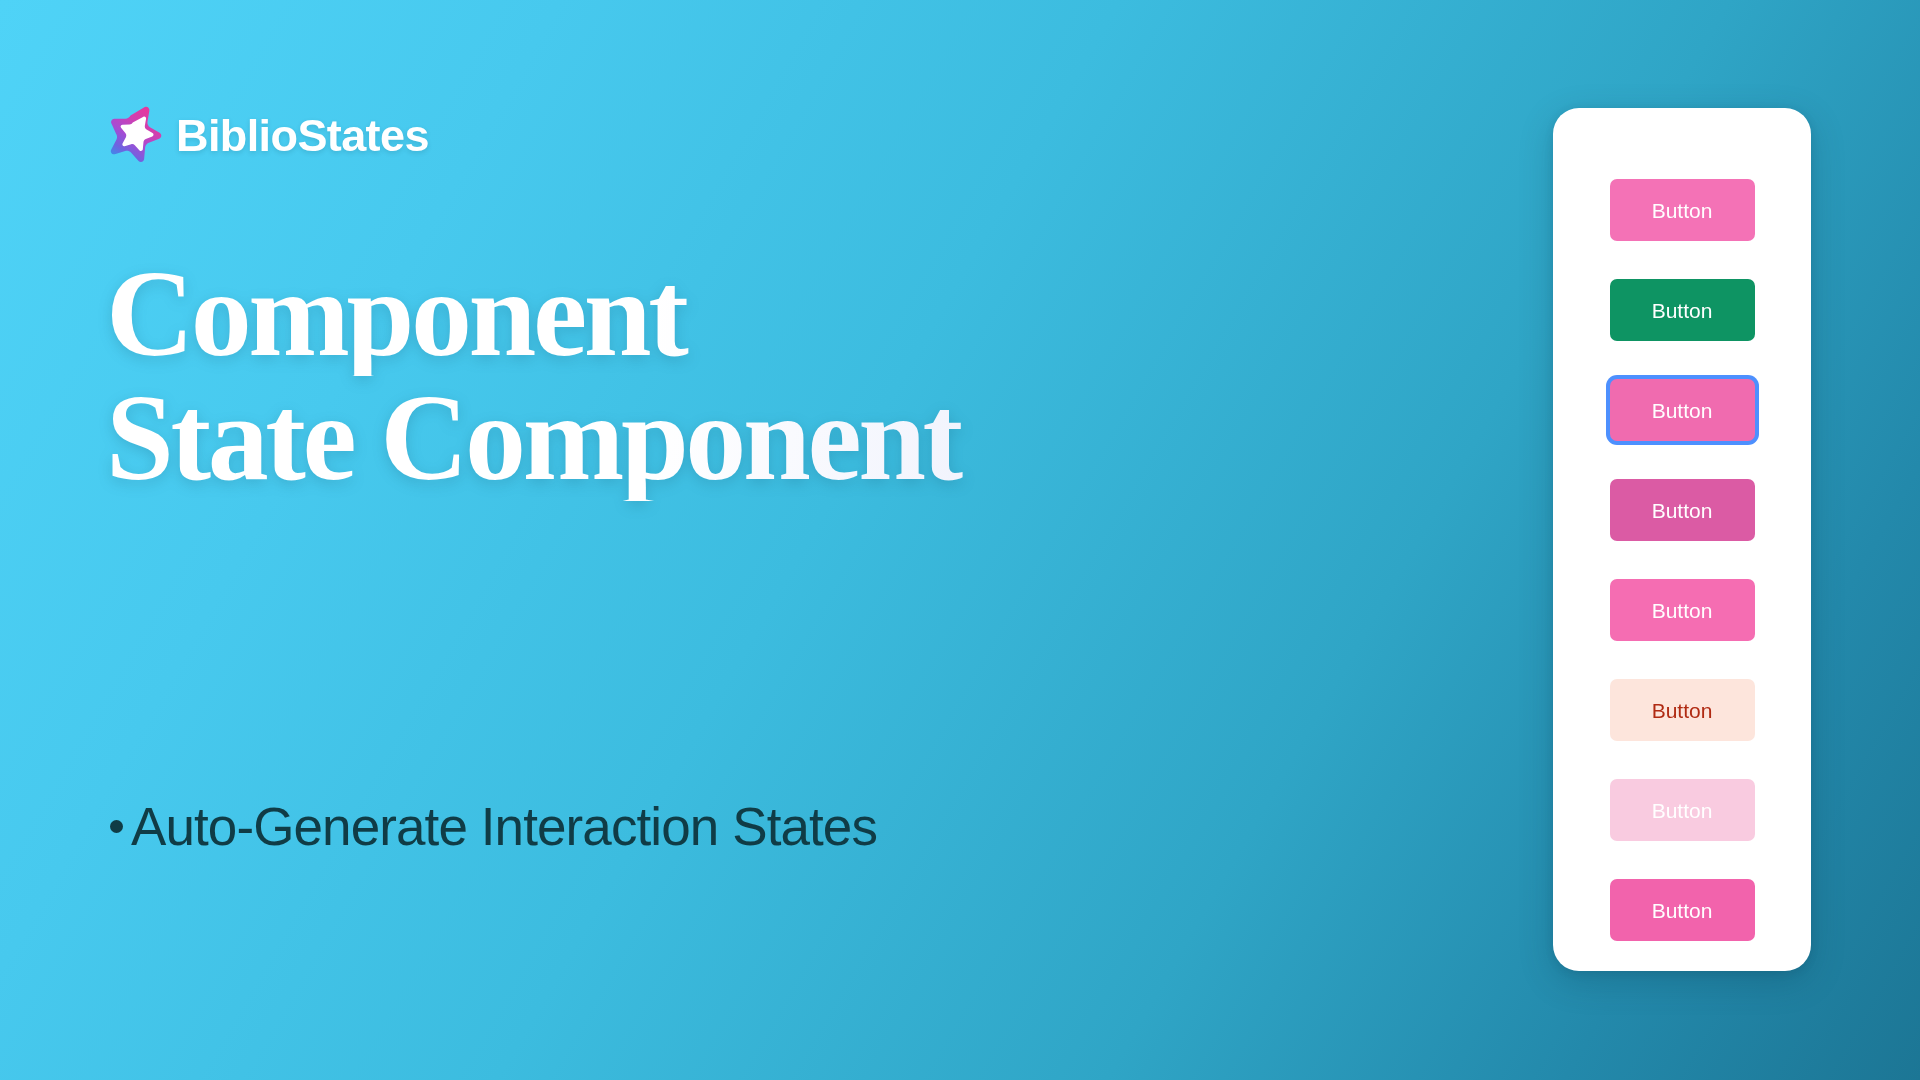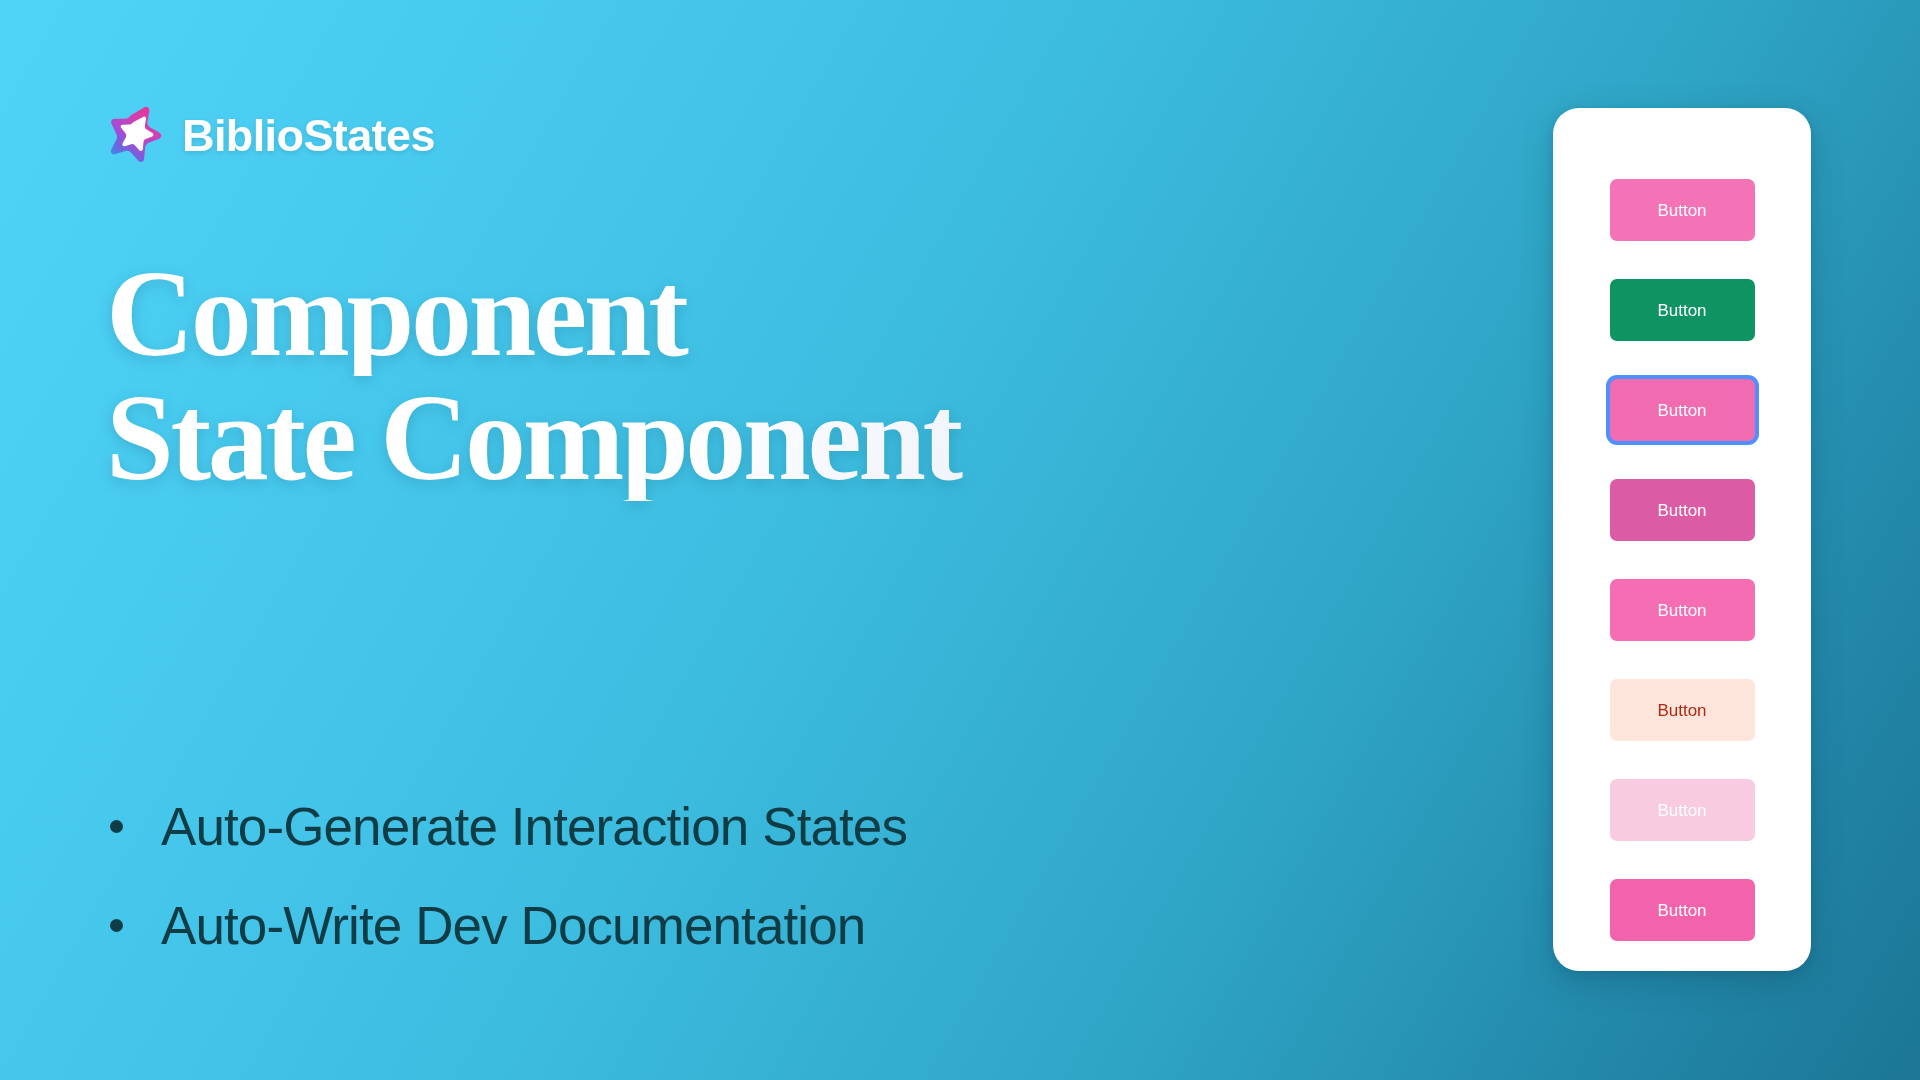--- a/index.html
+++ b/index.html
@@ -20,21 +20,21 @@
         #2fa5c6 68%,
         #2389ab 86%,
         #1c7695 100%);
     position:relative;
   }
 
   
   .brand {
     position:absolute;
     left:108px; top:104px;
-    display:flex; align-items:center; gap:12px;
+    display:flex; align-items:center; gap:6px;
   }
   .brand-mark { width:62px; height:62px; display:block; flex:none; }
   .brand-name {
     color:#ffffff;
     font-size:45px;
     font-weight:bold;
     letter-spacing:-0.6px;
     line-height:1;
     text-shadow:0 2px 5px rgba(10,60,80,.16);
   }
@@ -60,21 +60,21 @@
     filter:drop-shadow(0 4px 7px rgba(12,70,95,.20));
   }
 
   
   .bullets {
     position:absolute;
     left:110px; top:800px;
     list-style:none;
   }
   .bullet-item {
-    display:flex; align-items:baseline; gap:38px;
+    display:flex; align-items:baseline; gap:8px;
     color:#103c46;
     font-size:53px;
     line-height:1.02;
     letter-spacing:-0.9px;
     white-space:nowrap;
   }
   .bullet-item + .bullet-item { margin-top:45px; }
   .bullet-dot {
     width:13px; height:13px; flex:none;
     border-radius:50%;
@@ -95,21 +95,21 @@
     align-items:center;
     justify-content:flex-start;
     padding:52px 0 0 0;
   }
   .btn-row { height:100px; display:flex; align-items:center; }
   .state-btn {
     width:145px; height:62px;
     border:none;
     border-radius:7px;
     font-family:"Liberation Sans", sans-serif;
-    font-size:17px;
+    font-size:21px;
     line-height:1;
     cursor:pointer;
     display:flex; align-items:center; justify-content:center;
     padding:0;
   }
   .state-btn.is-focused {
     box-shadow:0 0 0 4px #4d90fe;
   }
 </style>
 </head>
@@ -134,24 +134,20 @@
 
 <div class="headline">
   <div class="headline-line">Component</div>
   <div class="headline-line">State Component</div>
 </div>
 
 <ul class="bullets">
   <li class="bullet-item">
     <span class="bullet-dot"></span>
     <span>Auto-Generate Interaction States</span>
-  </li>
-  <li class="bullet-item">
-    <span class="bullet-dot"></span>
-    <span>Auto-Write Dev Documentation</span>
   </li>
 </ul>
 
 <div class="preview-card">
 
   <div class="btn-row">
     <button class="state-btn" style="background: rgb(244, 114, 182); color: rgb(255, 255, 255);">Button</button>
   </div>
 
   <div class="btn-row">

